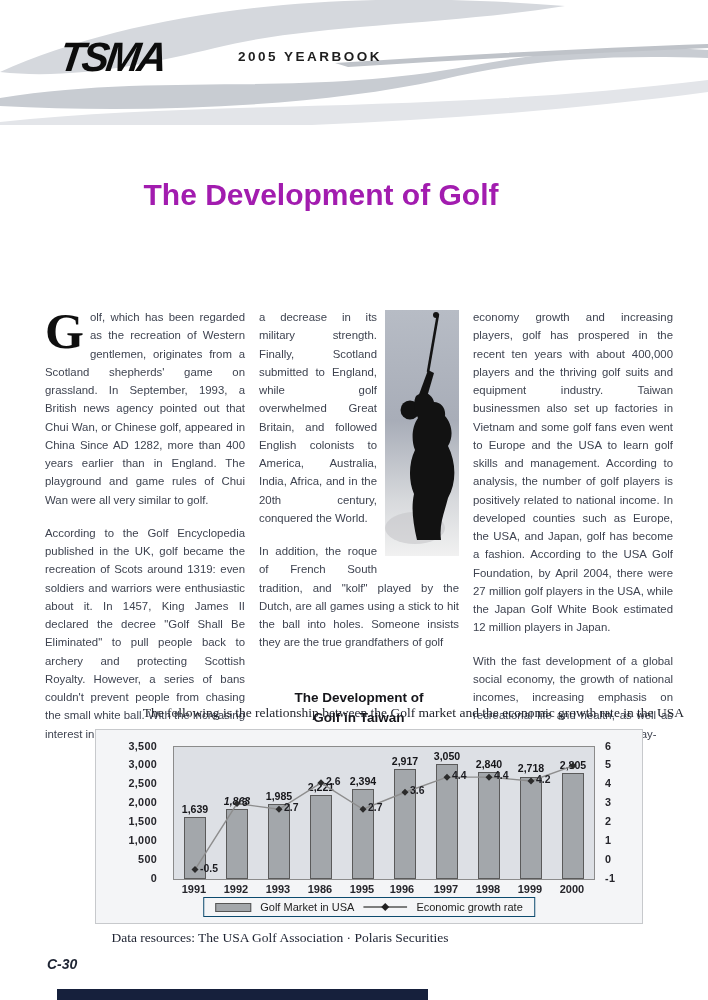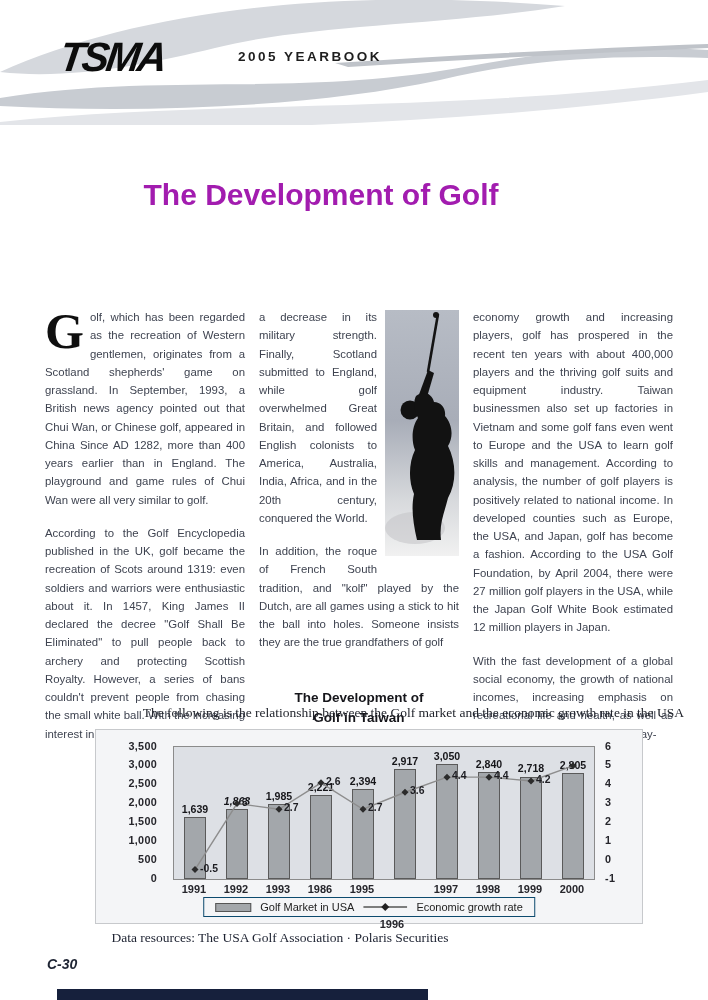--- a/index.html
+++ b/index.html
@@ -217,21 +217,21 @@
         <div class="ytick" style="top: 87.7857px;">1</div>
         <div class="ytick" style="top: 106.643px;">0</div>
         <div class="ytick" style="top: 125.5px;">-1</div>
       </div>
     <div class="xaxis" id="xaxis">
         <div class="xtick" style="left: 0px;">1991</div>
         <div class="xtick" style="left: 42px;">1992</div>
         <div class="xtick" style="left: 84px;">1993</div>
         <div class="xtick" style="left: 126px;">1986</div>
         <div class="xtick" style="left: 168px;">1995</div>
-        <div class="xtick" style="left: 198px; margin-top: 35px;">1996</div>
+        <div class="xtick" style="left: 208px;">1996</div>
         <div class="xtick" style="left: 252px;">1997</div>
         <div class="xtick" style="left: 294px;">1998</div>
         <div class="xtick" style="left: 336px;">1999</div>
         <div class="xtick" style="left: 378px;">2000</div>
       </div>
     <div class="legend">
       <span class="swatch-bar" style="background: rgb(163, 167, 171);"></span>
       <span>Golf Market in USA</span>
       <svg width="44" height="10" xmlns="http://www.w3.org/2000/svg">
         <line x1="0" y1="5" x2="44" y2="5" stroke="#555" stroke-width="1.4"></line>

